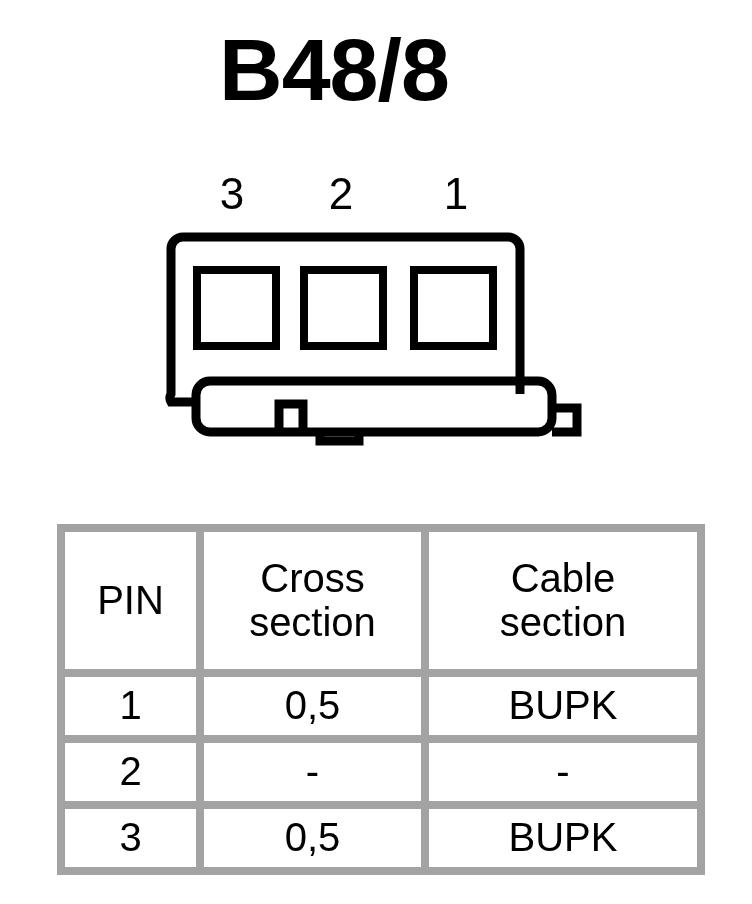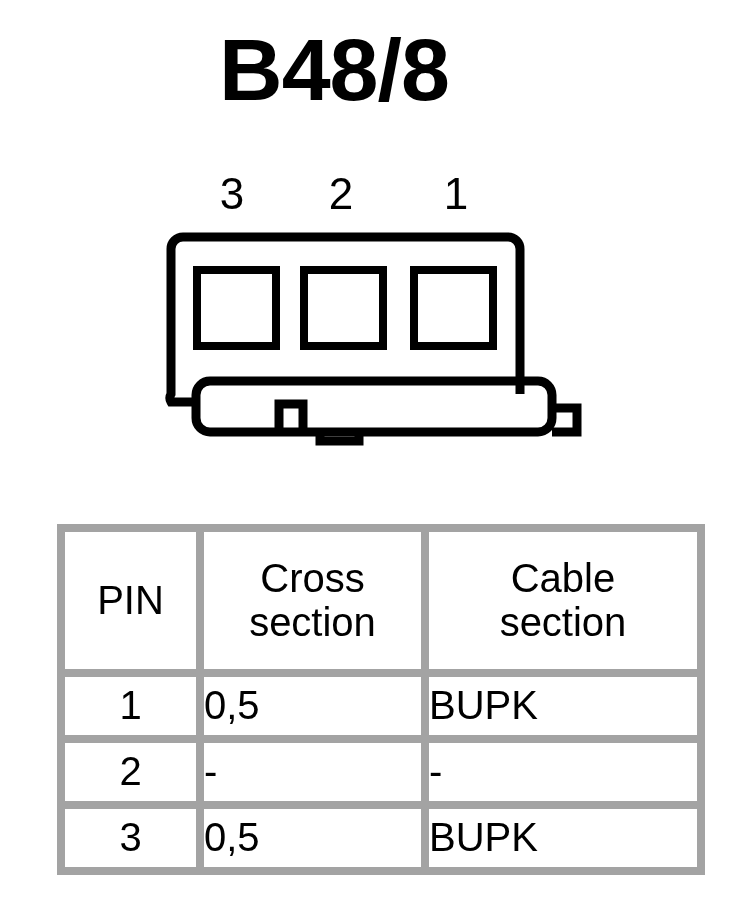--- a/index.html
+++ b/index.html
@@ -82,21 +82,21 @@
   thead th.h-cross  { padding: 0 10px; }
   thead th.h-colors { padding: 0 10px; }
 
   tbody td {
     height: 58px;
   }
   tbody td.v-pin {
     text-align: center;
   }
   tbody td.v-cross, tbody td.v-colors {
-    text-align: left;
+    text-align: center;
     padding-left: 12px;
   }
 </style>
 </head>
 <body>
 
 <div id="title">B48/8</div>
 
 <div class="pin-label" id="pin-label-0">3</div>
 <div class="pin-label" id="pin-label-1">2</div>

